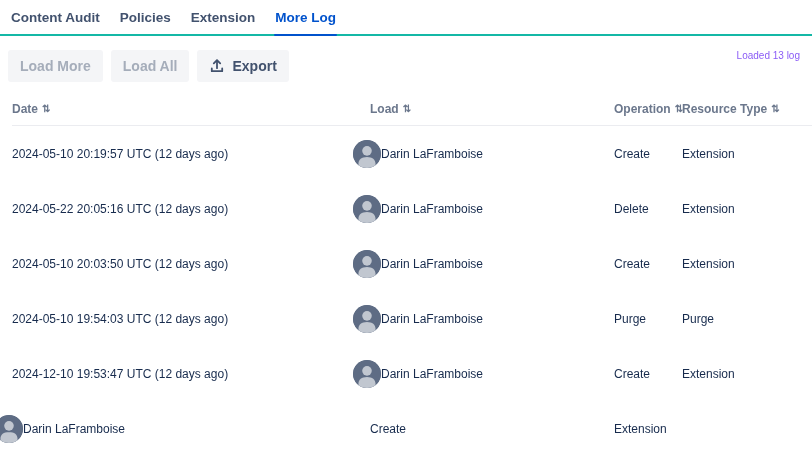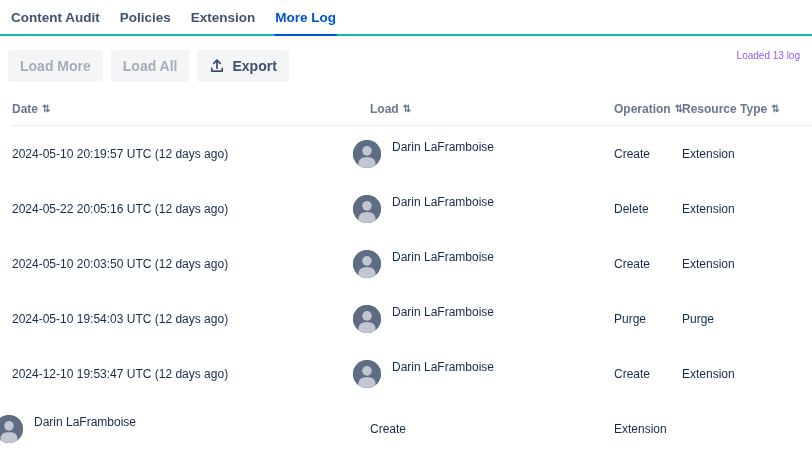--- a/index.html
+++ b/index.html
@@ -54,21 +54,21 @@
   }
   .thead {
     font-size:12px; font-weight:700; color:#6B778C;
     padding:10px 0 9px 0;
     border-bottom:1px solid #EBECF0;
   }
   .th { display:flex; align-items:center; cursor:pointer; white-space:nowrap; }
   .sort { font-size:10px; color:#6B778C; margin-left:4px; line-height:1; }
   .row { height:55px; font-size:12px; }
   .cell { white-space:nowrap; }
-  .user-cell { display:flex; align-items:flex-start; gap:11px; margin-left:-17px; }
+  .user-cell { display:flex; align-items:center; margin-left:-17px; }
   .avatar {
     width:28px; height:28px; border-radius:50%;
     overflow:hidden; flex:none; background:#5E6C84;
   }
   .avatar svg { display:block; width:28px; height:28px; }
 </style>
 </head>
 <body>
 
 <nav class="tabs">

